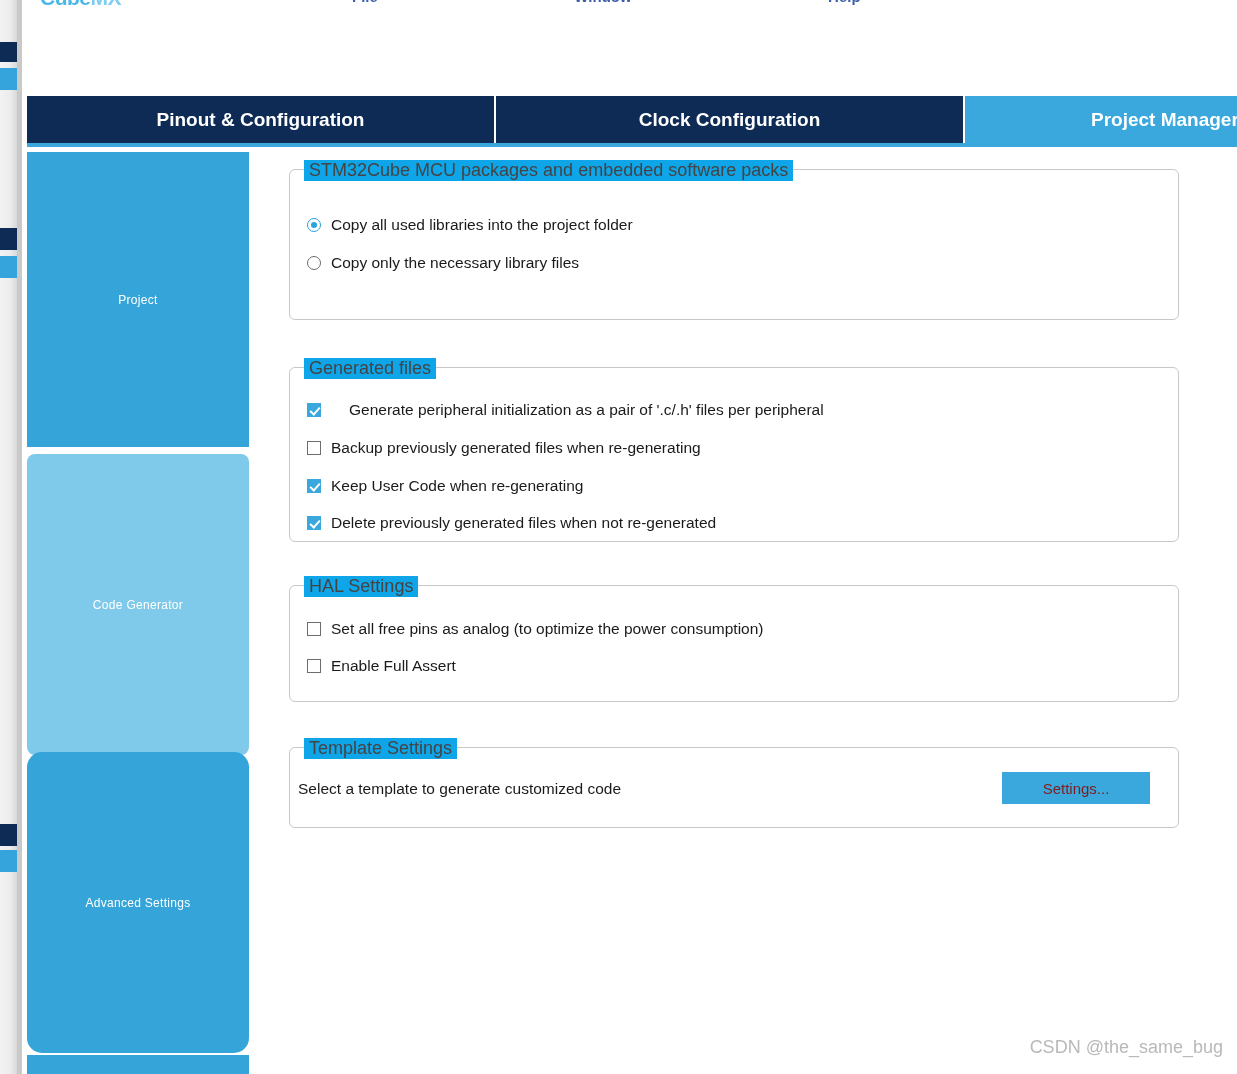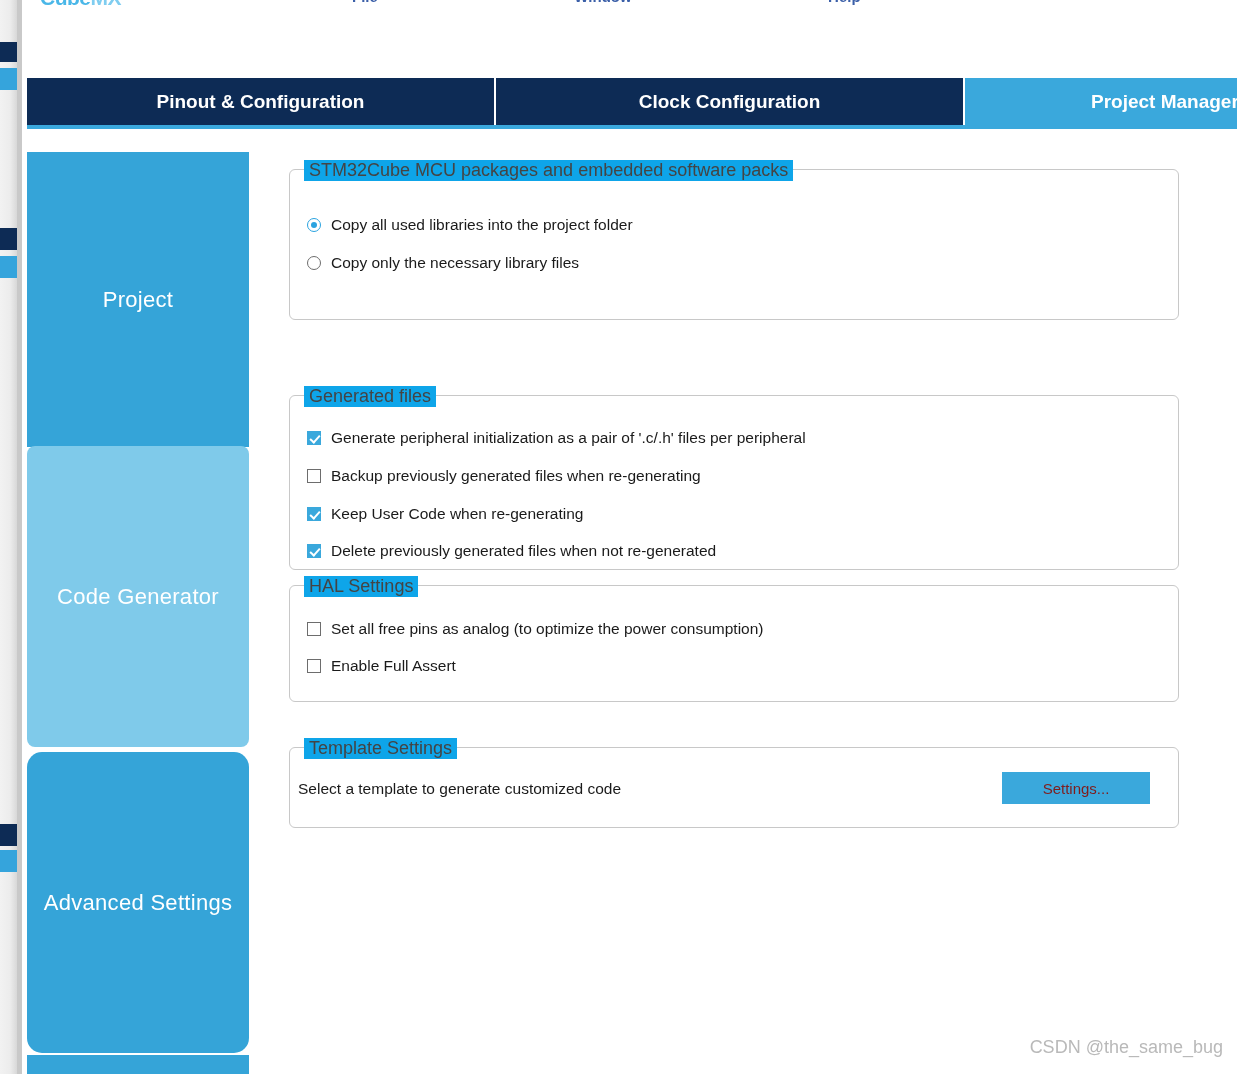--- a/index.html
+++ b/index.html
@@ -58,41 +58,41 @@
     position: absolute; top: 0; height: 51px; display: flex; align-items: center;
     color: #c4cdda; font-size: 17px; white-space: nowrap;
   }
   .crumb.active { color: #ffffff; font-weight: bold; }
   .chev {
     position: absolute; top: 0; width: 34px; height: 51px;
   }
   .chev svg { display: block; }
 
   
-  .tabbar { position: absolute; left: 0; top: 78px; width: 1215px; height: 36px; }
+  .tabbar { position: absolute; left: 0; top: 96px; width: 1215px; height: 36px; }
   .tab {
     position: absolute; top: 0; height: 47px;
     display: flex; align-items: center; justify-content: center;
     color: #ffffff; font-size: 19px; font-weight: bold; white-space: nowrap;
     overflow: hidden;
   }
   .tab.inactive { background: #0d2b55; }
   .tab.active { background: #3aa8dc; }
   .tab-divider { position: absolute; top: 0; width: 2px; height: 47px; background: #ffffff; }
   .tab-underline {
     position: absolute; left: 5px; top: 47px; width: 1210px; height: 4px;
     background: #3aa8dc;
   }
 
   
   .sidebar { position: absolute; left: 5px; top: 152px; width: 222px; bottom: 0; }
   .side-item {
     position: absolute; left: 0; width: 222px;
     display: flex; align-items: center; justify-content: center;
-    color: #ffffff; font-size: 22px; letter-spacing: 0.3px;
+    color: #ffffff; font-size: 12px; letter-spacing: 0.3px;
   }
   .side-item.dark { background: #35a4d8; }
   .side-item.light { background: #7fcaea; }
 
   
   .content {
     position: absolute; left: 227px; top: 152px; right: 0; bottom: 0;
     background: #ffffff;
   }
 
@@ -191,42 +191,42 @@
       <div class="tab inactive" style="left:5px;width:467px;">Pinout &amp; Configuration</div>
       <div class="tab-divider" style="left:472px;"></div>
       <div class="tab inactive" style="left:474px;width:467px;">Clock Configuration</div>
       <div class="tab-divider" style="left:941px;"></div>
       <div class="tab active" style="left:943px;width:272px;justify-content:flex-start;padding-left:126px;">Project Manager</div>
       <div class="tab-underline"></div>
     </div>
 
     <div class="sidebar">
       <div class="side-item dark" style="top:0px;height:295px;">Project</div>
-      <div class="side-item light" style="top:294px;height:301px;border-radius:8px;">Code Generator</div>
+      <div class="side-item light" style="top:302px;height:301px;border-radius:8px;">Code Generator</div>
       <div class="side-item dark" style="top:600px;height:301px;border-radius:15px;">Advanced Settings</div>
       <div class="side-item dark" style="top:903px;height:140px;"></div>
     </div>
 
     <div class="content">
 
       <div class="group" style="top:17px;height:151px;">
         <div class="group-title">STM32Cube MCU packages and embedded software packs</div>
         <div class="opt-row" style="top:46px;">
           <span class="radio on"></span>
           <span class="opt-label">Copy all used libraries into the project folder</span>
         </div>
         <div class="opt-row" style="top:84px;">
           <span class="radio"></span>
           <span class="opt-label">Copy only the necessary library files</span>
         </div>
       </div>
 
-      <div class="group" style="top:215px;height:175px;margin-top:28px;">
+      <div class="group" style="top:215px;height:175px;">
         <div class="group-title">Generated files</div>
-        <div class="opt-row" style="top:33px;">
+        <div class="opt-row" style="top:33px;gap:18px;">
           <span class="cbox on"></span>
           <span class="opt-label">Generate peripheral initialization as a pair of '.c/.h' files per peripheral</span>
         </div>
         <div class="opt-row" style="top:71px;">
           <span class="cbox"></span>
           <span class="opt-label">Backup previously generated files when re-generating</span>
         </div>
         <div class="opt-row" style="top:109px;">
           <span class="cbox on"></span>
           <span class="opt-label">Keep User Code when re-generating</span>

